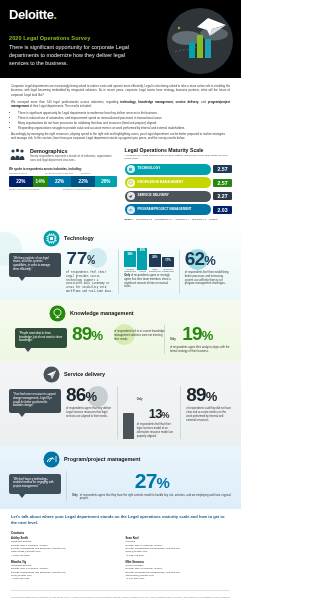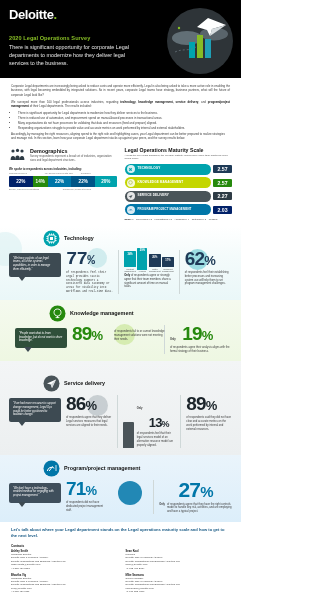--- a/index.html
+++ b/index.html
@@ -125,21 +125,21 @@
   .mb .bar { width: 100%; border-radius: 0.5px; }
   .mb .lbl { font-size: 2px; color: #555; margin-top: 0.5px; text-align:center; line-height:2.4px; }
 
   
   .km-band {
     position: relative; padding: 5px 9px 7px 15px;
     background: linear-gradient(180deg,#f5faef 0%, #eef7e2 100%);
   }
   
   .sd-band {
-    position: relative; padding: 14px 9px 7px 9px;
+    position: relative; padding: 5px 9px 7px 9px;
     background: linear-gradient(180deg,#f3f5f6 0%, #eceff0 100%);
   }
   
   .pm-band {
     position: relative; padding: 5px 9px 8px 9px;
     background: linear-gradient(180deg,#eaf4fb 0%, #dceefa 100%);
   }
 
   .sd-bar-wrap { display:flex; align-items:flex-end; gap:3px; }
   .sd-col { width: 11px; background:#4a5459; border-radius:1px 1px 0 0; }
@@ -468,25 +468,20 @@
         </svg>
       </div>
       <div class="sec-txt">
           <h3>Program/project management</h3>
         </div>
     </div>
 
     <div class="stat-row">
       <div class="quote" style="background:#3f4f5c;">“We don't have a technology-enabled method for engaging with project management.”</div>
 
-      <div style="flex:1.3;position:relative;">
-        <div class="blob" style="right:6px;top:1px;width:24px;height:24px;background:#0076A8;opacity:.85;"></div>
-        <div class="bigpct" style="color:#0076A8;position:relative;"><span>71</span><span class="sm">%</span></div>
-        <div class="pct-desc" style="width:40px;">of respondents did not have dedicated project management staff.</div>
-      </div>
 
       <div class="divider"></div>
 
       <div style="flex:1.15;text-align:center;">
         <div class="bigpct" style="color:#0076A8;font-size:21px;line-height:20px;"><span>27</span><span style="font-size:15px;">%</span></div>
         <div style="display:flex;gap:2px;justify-content:center;margin-top:1px;">
           <span style="font-size:2.6px;font-weight:bold;color:#333;align-self:flex-start;">Only</span>
           <div class="pct-desc" style="margin-top:0;text-align:left;">of respondents agree that they have the right controls model to handle key risk, activities, and are employing and have a typical project.</div>
         </div>
       </div>

